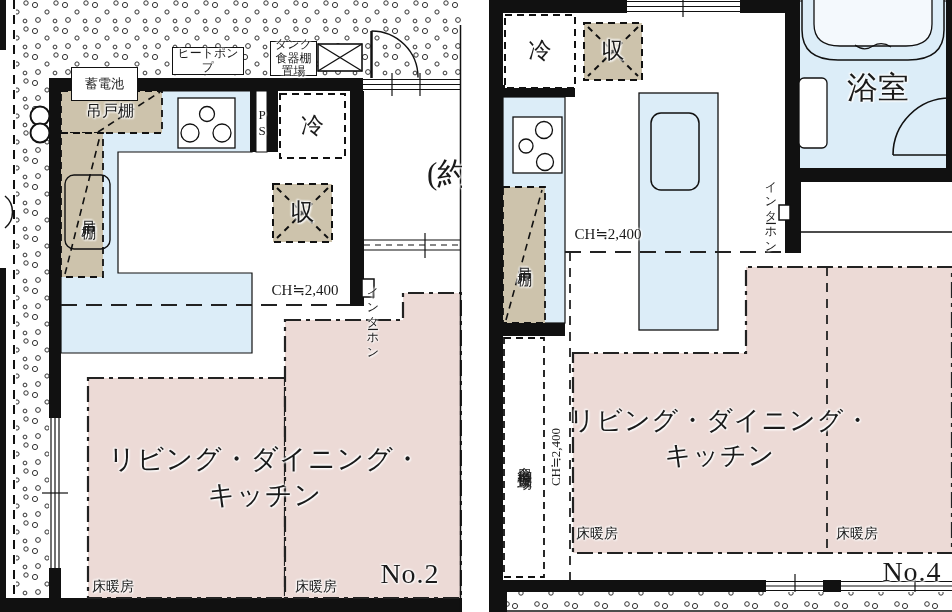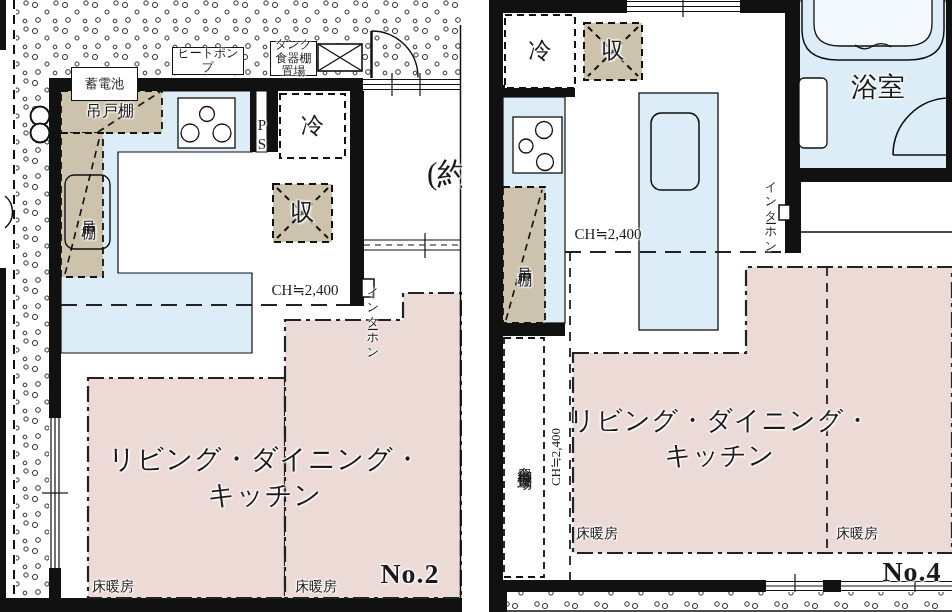--- a/index.html
+++ b/index.html
@@ -7,21 +7,21 @@
          font-family:"Liberation Serif","DejaVu Serif",serif;color:#1a1a1a;}
   #stage svg{position:absolute;top:0;}
   .lbl{position:absolute;display:flex;align-items:center;justify-content:center;
        text-align:center;line-height:1.15;color:#1a1a1a;
        text-shadow:0 0 3px #fff,0 0 3px #fff,1px 1px 2px #fff,-1px -1px 2px #fff;}
   .boxed{background:#fff;border:1.6px solid #111;box-sizing:border-box;}
   .vtext{writing-mode:vertical-rl;text-orientation:upright;letter-spacing:2px;}
   .rot90{transform:rotate(-90deg);transform-origin:center center;}
   .two-line span{display:block;}
   .ldk{font-size:27px;letter-spacing:1px;line-height:1.35;}
-  .plan-no{font-size:28px;font-weight:700;letter-spacing:1px;}
+  .plan-no{font-size:28px;font-weight:400;letter-spacing:1px;}
   .fh{font-size:14px;justify-content:flex-start;}
   .cutoff{overflow:hidden;justify-content:flex-start;align-items:flex-start;}
 </style>
 </head>
 <body>
 
 <div id="stage">
 
   <svg style="left:0" width="462" height="612" viewBox="0 0 462 612">
     <defs>
@@ -187,39 +187,39 @@
   <div class="lbl boxed" style="left:71px;top:40px;width:67px;height:34px;font-size:13px;margin-top:27px;">蓄電池</div>
   <div class="lbl boxed" style="left:172px;top:47px;width:72px;height:28px;font-size:12px;">ヒートポンプ</div>
   <div class="lbl boxed two-line" style="left:270px;top:41px;width:47px;height:35px;font-size:12px;">
     <div>
         <span>タンク</span>
         <span>食器棚置場</span>
       </div>
   </div>
   <div class="lbl" style="left:78px;top:100px;width:64px;height:22px;font-size:16px;">吊戸棚</div>
   <div class="lbl vtext" style="left:76px;top:179px;width:24px;height:66px;font-size:15px;">吊戸棚</div>
-  <div class="lbl" style="left:255px;top:114px;width:14px;height:42px;font-size:15px;word-break:break-all;line-height:1.25;">PS</div>
+  <div class="lbl" style="left:255px;top:102px;width:14px;height:42px;font-size:13px;word-break:break-all;line-height:1.25;">PS</div>
   <div class="lbl" style="left:280px;top:94px;width:65px;height:64px;font-size:23px;">冷</div>
   <div class="lbl" style="left:273px;top:184px;width:59px;height:58px;font-size:24px;">収</div>
   <div class="lbl" style="left:263px;top:282px;width:84px;height:18px;font-size:15px;">CH≒2,400</div>
   <div class="lbl vtext" style="left:363px;top:264px;width:18px;height:104px;font-size:12px;letter-spacing:1px;">インターホン</div>
   <div class="lbl cutoff" style="left:427px;top:156px;width:35px;height:52px;font-size:31px;">(約</div>
   <div class="lbl ldk two-line" style="left:100px;top:438px;width:330px;height:78px;">
     <div>
         <span>リビング・ダイニング・</span>
         <span>キッチン</span>
       </div>
   </div>
   <div class="lbl fh" style="left:92px;top:577px;width:70px;height:20px;">床暖房</div>
   <div class="lbl fh" style="left:295px;top:577px;width:70px;height:20px;">床暖房</div>
   <div class="lbl plan-no" style="left:368px;top:557px;width:84px;height:34px;">No.2</div>
 
   <div class="lbl" style="left:505px;top:15px;width:70px;height:73px;font-size:23px;">冷</div>
   <div class="lbl" style="left:584px;top:23px;width:58px;height:57px;font-size:23px;">収</div>
-  <div class="lbl" style="left:836px;top:70px;width:84px;height:36px;font-size:27px;">浴室</div>
+  <div class="lbl" style="left:836px;top:70px;width:84px;height:36px;font-size:31px;">浴室</div>
   <div class="lbl vtext" style="left:512px;top:226px;width:24px;height:66px;font-size:15px;">吊戸棚</div>
   <div class="lbl" style="left:566px;top:226px;width:84px;height:18px;font-size:15px;">CH≒2,400</div>
   <div class="lbl vtext" style="left:761px;top:158px;width:18px;height:104px;font-size:12px;letter-spacing:1px;">インターホン</div>
   <div class="lbl vtext" style="left:511px;top:390px;width:26px;height:140px;font-size:15px;">食器棚置場</div>
   <div class="lbl rot90" style="left:516px;top:448px;width:80px;height:18px;font-size:13px;">CH≒2,400</div>
   <div class="lbl ldk two-line" style="left:565px;top:400px;width:310px;height:76px;font-size:26px;">
     <div>
         <span>リビング・ダイニング・</span>
         <span>キッチン</span>
       </div>

